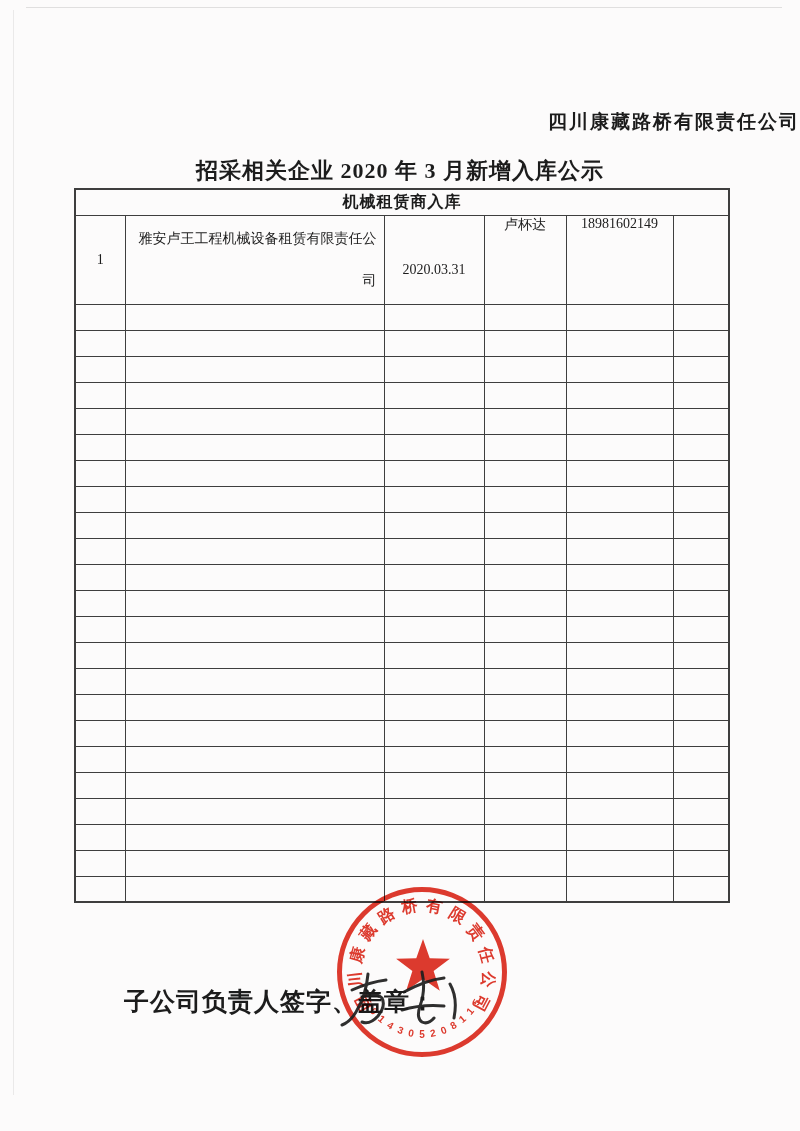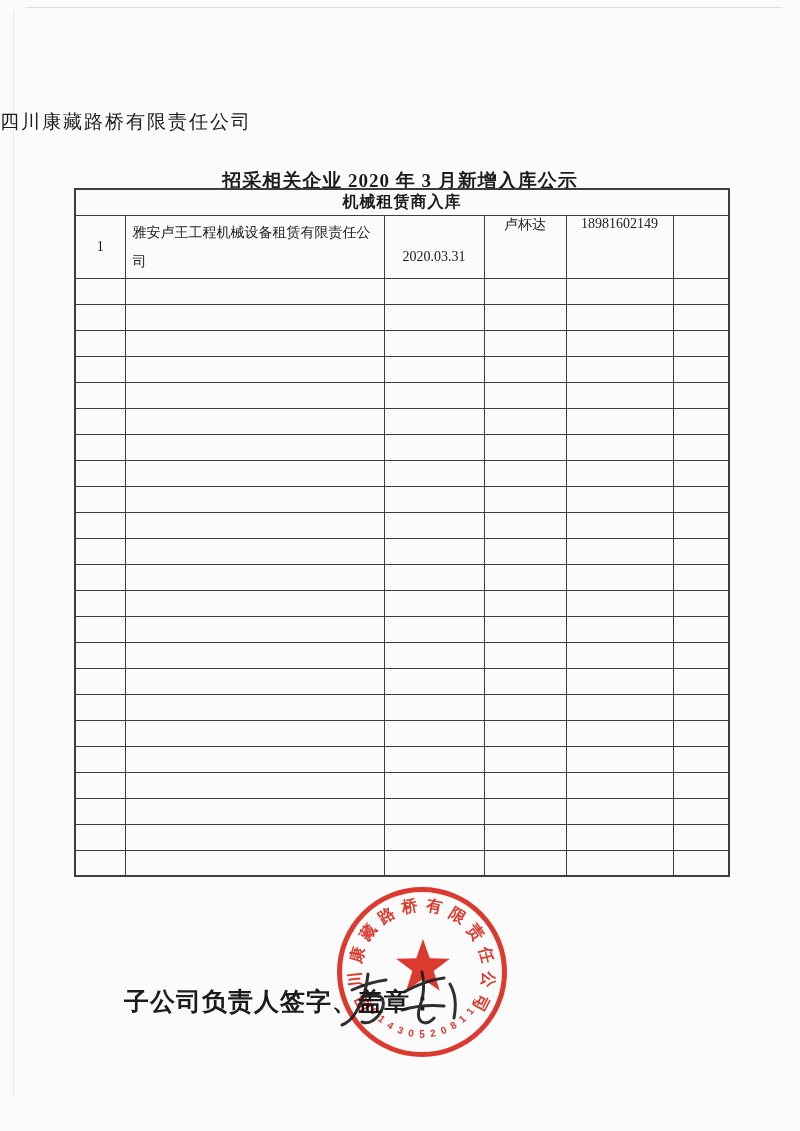--- a/index.html
+++ b/index.html
@@ -8,42 +8,42 @@
   .page {
     position:relative; width:800px; height:1131px;
     background:#fcfbfb; color:var(--ink);
     font-family:"Liberation Serif","DejaVu Serif",serif;
   }
   .scan-edge-top { position:absolute; top:7px; left:26px; right:18px; height:1px; background:#c9c9c9; opacity:.55; }
   .scan-edge-left { position:absolute; top:10px; bottom:36px; left:13px; width:1px; background:#d8d8d8; opacity:.5; }
 
   .title-company {
     position:absolute; top:109px; left:0; width:100%;
-    text-align:left; font-size:19px; font-weight:normal; letter-spacing:2px;
+    text-align:right; font-size:19px; font-weight:bold; letter-spacing:2px;
   }
   .title-notice {
-    position:absolute; top:168px; left:0; width:100%;
-    text-align:center; font-size:19px; font-weight:bold; letter-spacing:1px;
+    position:absolute; top:156px; left:0; width:100%;
+    text-align:center; font-size:22px; font-weight:bold; letter-spacing:1px;
   }
 
   table.grid {
     position:absolute; left:74px; top:188px; width:654px;
     border-collapse:collapse; table-layout:fixed;
     border:2px solid var(--line);
   }
   table.grid td, table.grid th { border:1px solid var(--line); font-weight:normal; }
   tr.table-title-row td {
     height:26px; text-align:center; font-size:16px; font-weight:bold; letter-spacing:1px;
   }
   tr.header-row th {
     height:25px; text-align:center; font-size:14px; font-weight:bold;
   }
   tr.data-row td { height:55px; font-size:14px; }
   td.cell-index { text-align:center; vertical-align:middle; }
-  td.cell-company { text-align:left; vertical-align:middle; padding:2px 7px; line-height:29px; }
+  td.cell-company { text-align:right; vertical-align:middle; padding:2px 7px; line-height:42px; }
   td.cell-date { text-align:center; vertical-align:middle; padding-top:20px; }
   td.cell-contact, td.cell-phone { text-align:center; vertical-align:top; }
   tr.empty-row td { height:26px; }
   tr.footer-row td {
     height:26px; text-align:center; font-size:14px; font-weight:bold; letter-spacing:1px;
   }
 
   .sign-label {
     position:absolute; left:124px; top:985px;
     font-size:25px; font-weight:bold; letter-spacing:1px;

